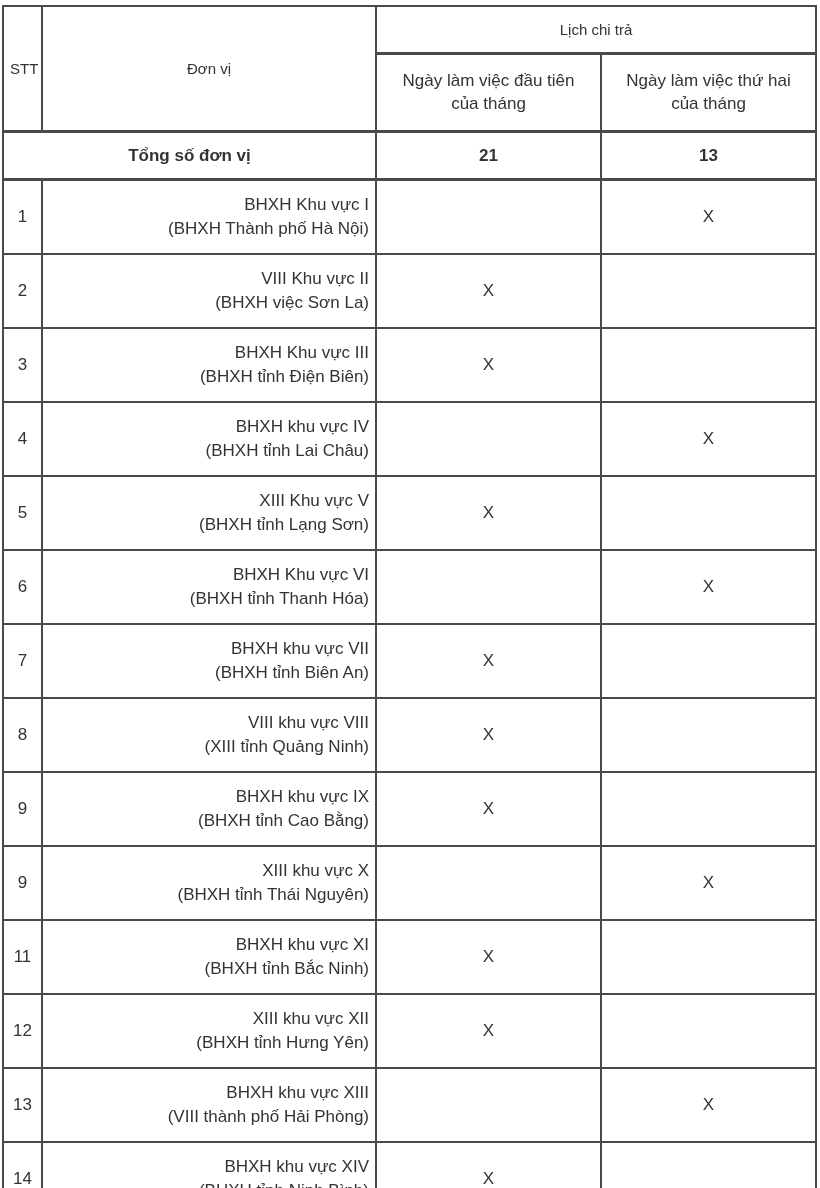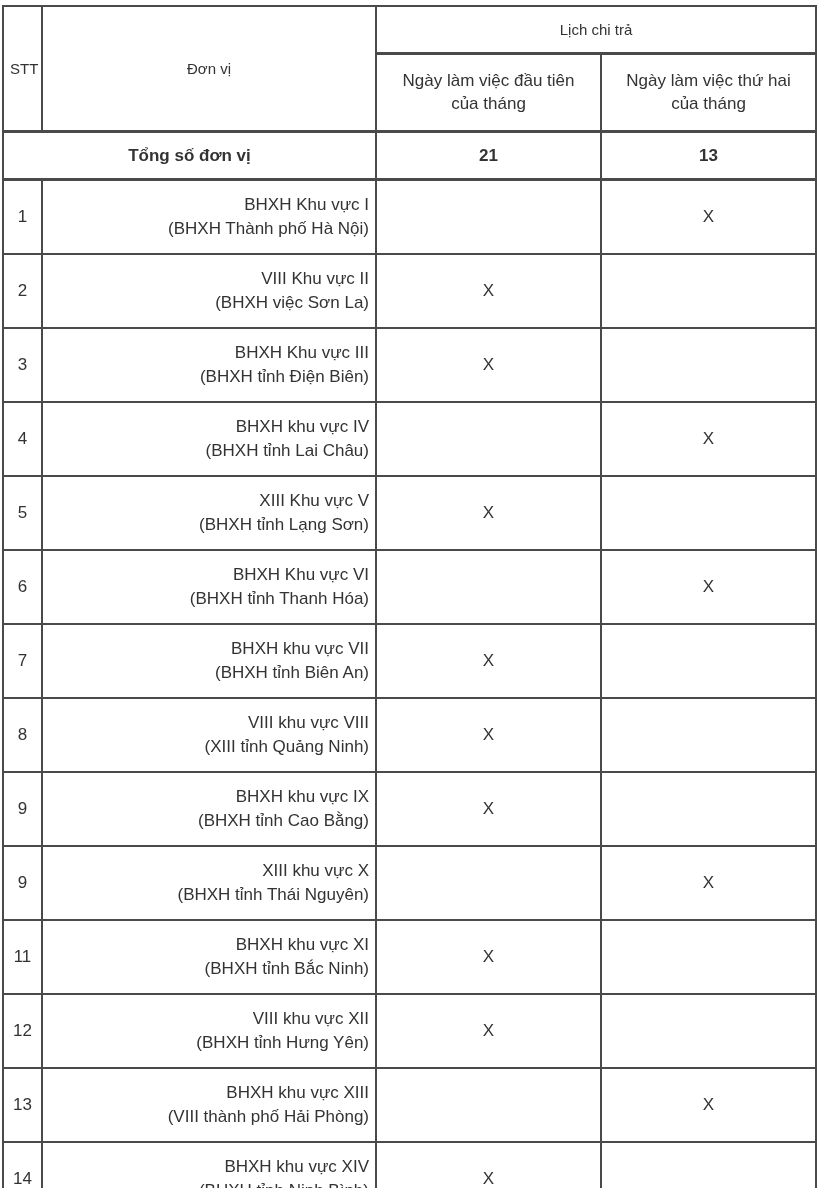--- a/index.html
+++ b/index.html
@@ -179,21 +179,21 @@
       <div class="l1">BHXH khu vực XI</div>
       <div class="l2">(BHXH tỉnh Bắc Ninh)</div>
     </td>
     <td class="mark">X</td>
     <td class="mark"></td>
   </tr>
 
   <tr class="data">
     <td class="stt">12</td>
     <td class="name">
-      <div class="l1">VIII khu vực XII</div>
+      <div class="l1">XIII khu vực XII</div>
       <div class="l2">(BHXH tỉnh Hưng Yên)</div>
     </td>
     <td class="mark">X</td>
     <td class="mark"></td>
   </tr>
 
   <tr class="data">
     <td class="stt">13</td>
     <td class="name">
       <div class="l1">BHXH khu vực XIII</div>

